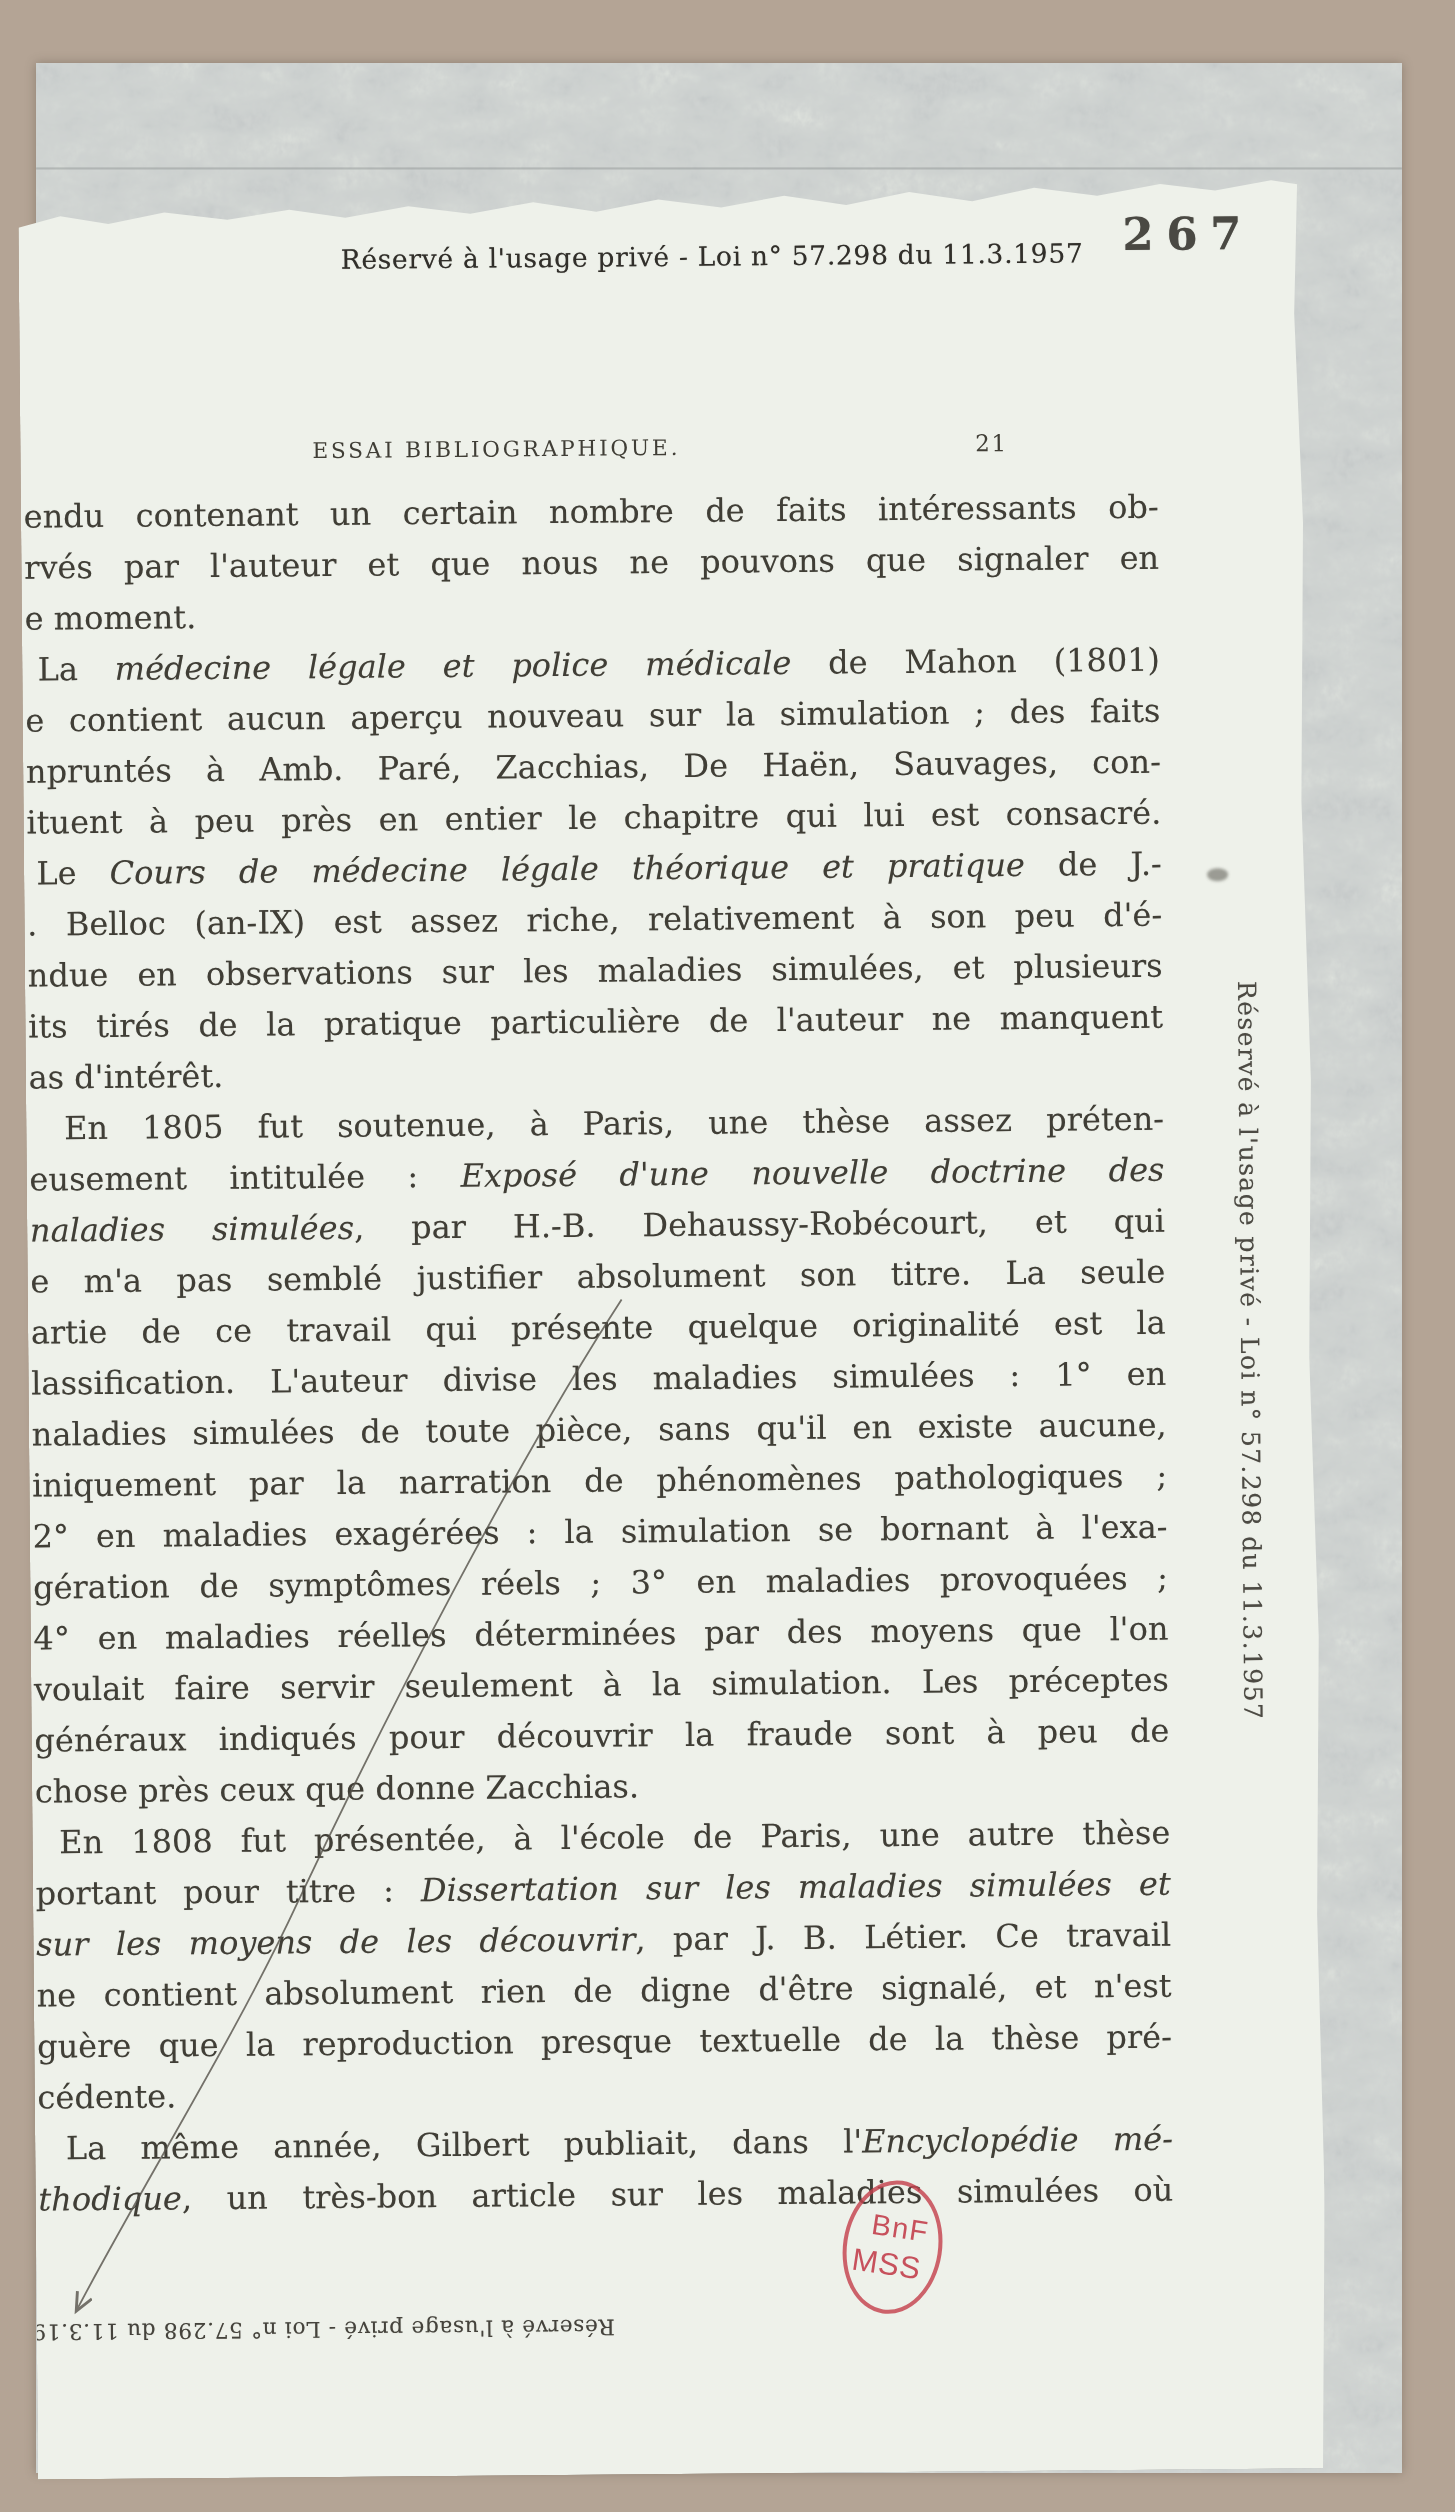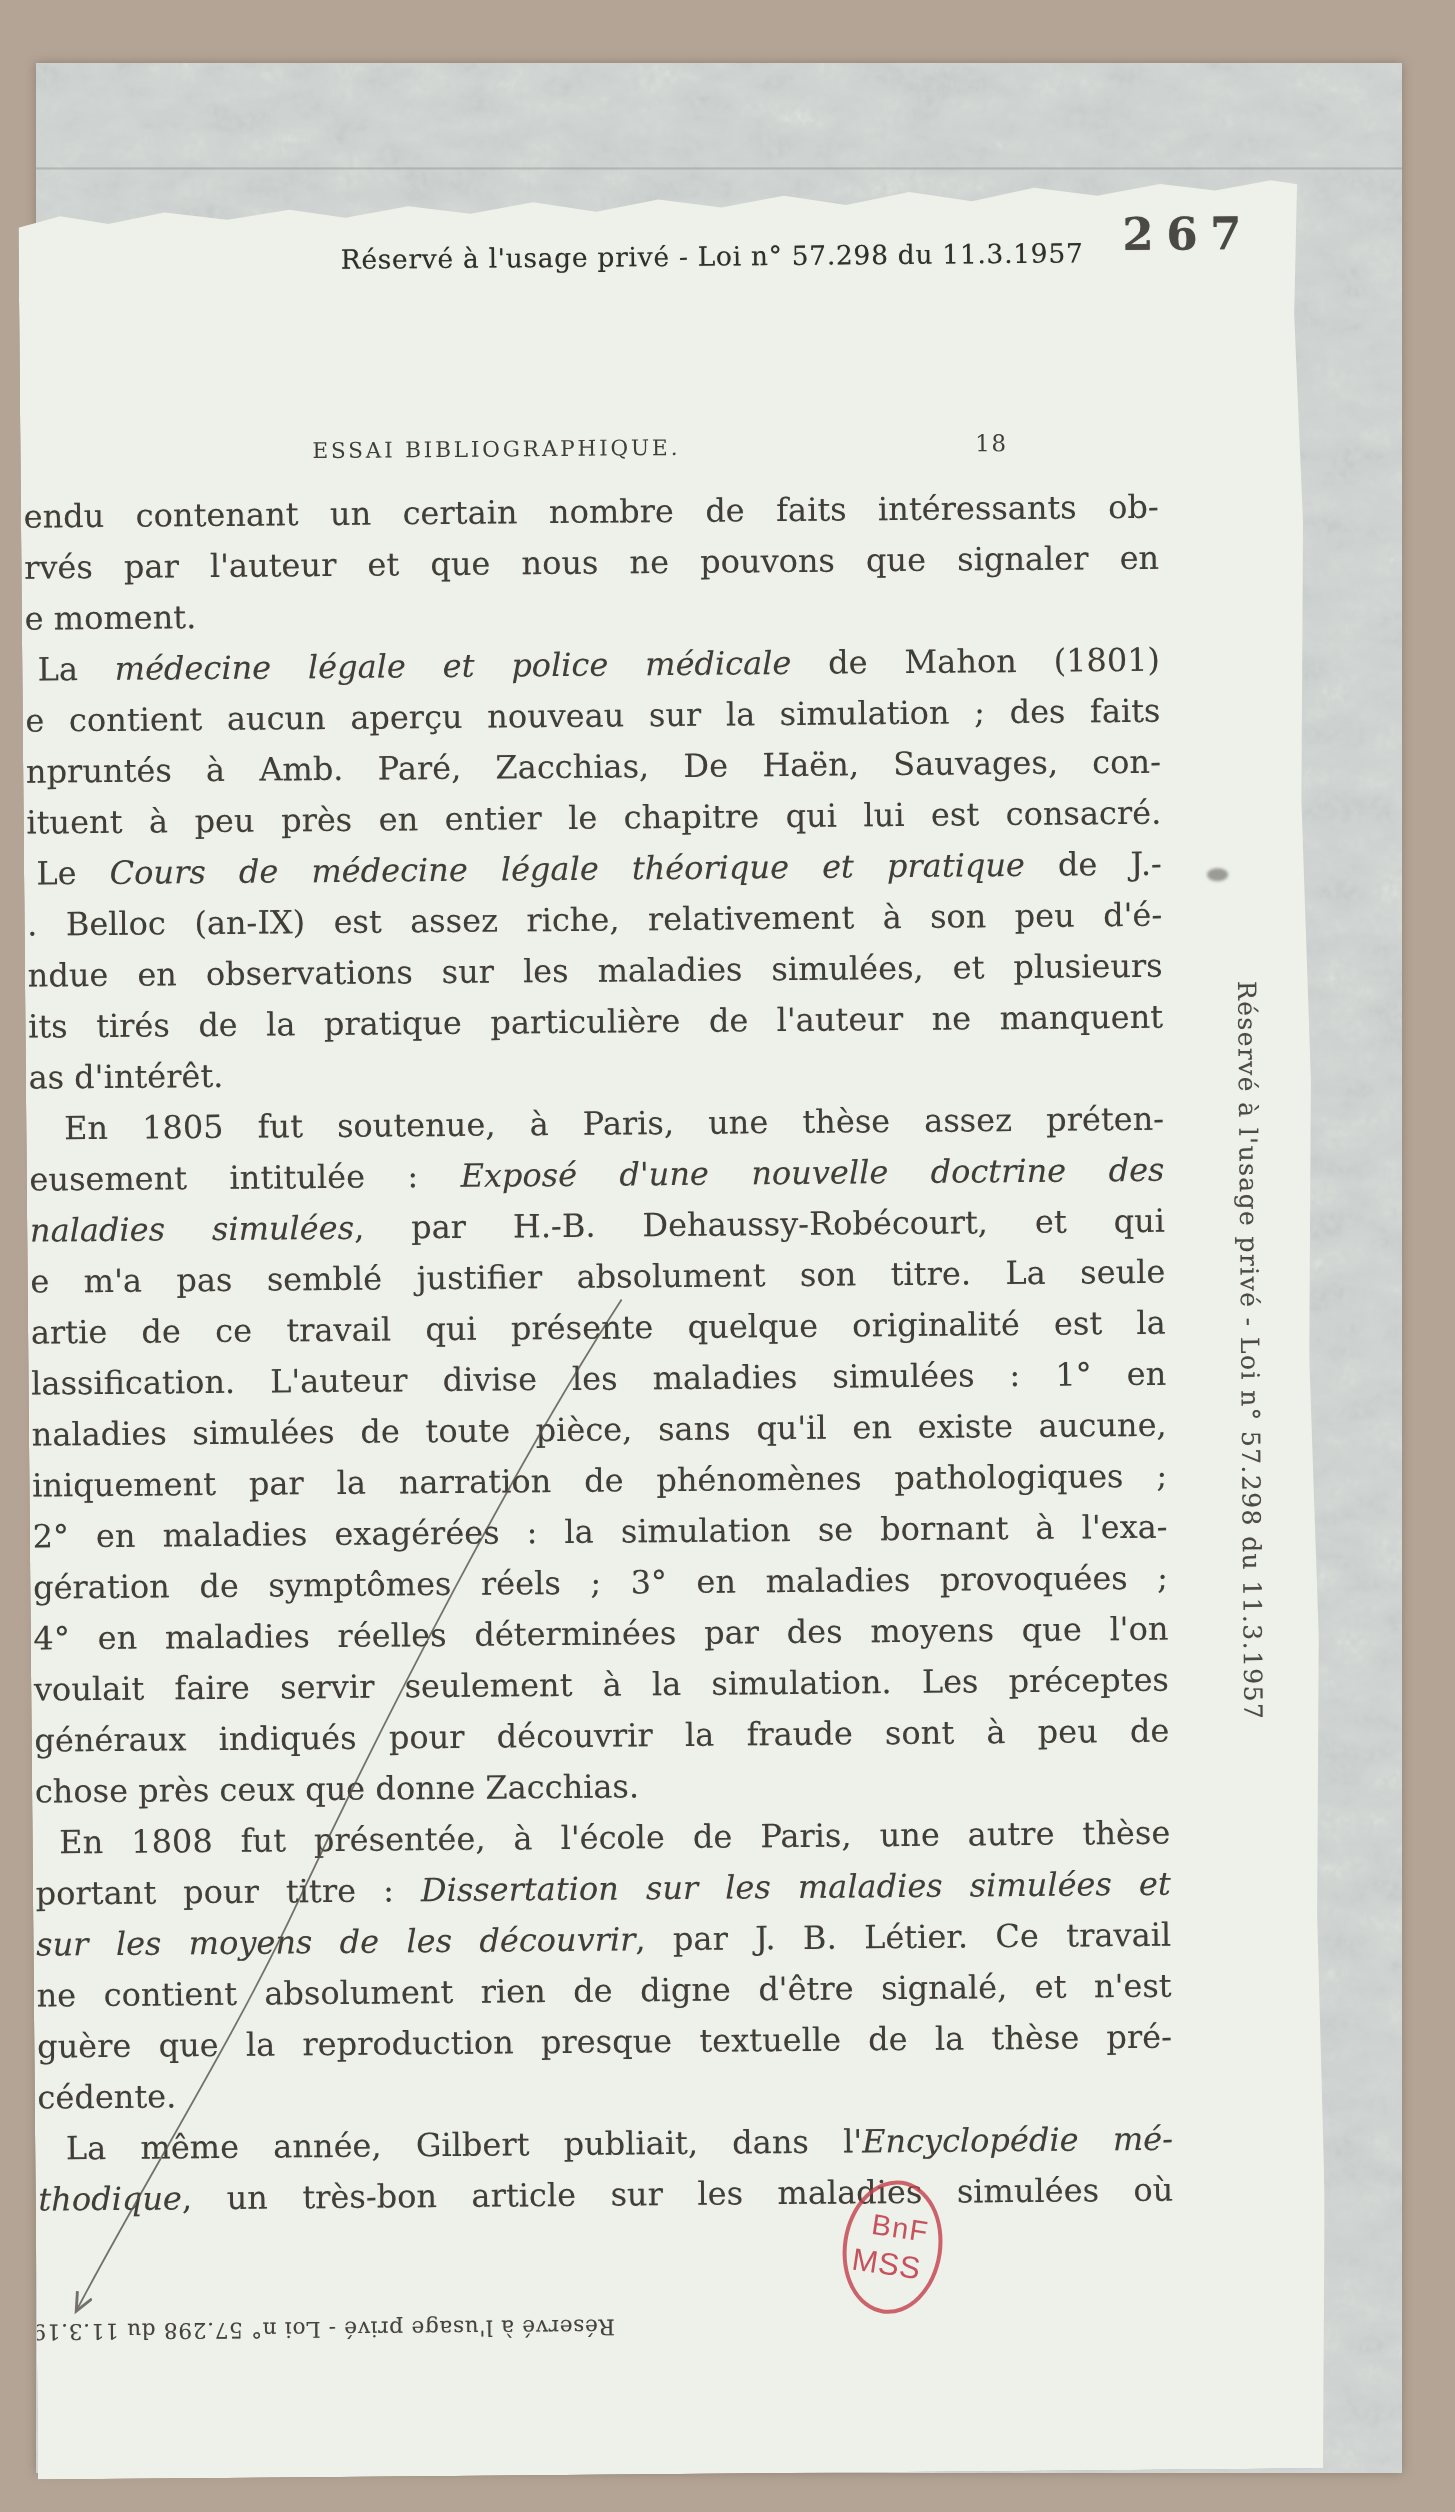--- a/index.html
+++ b/index.html
@@ -93,21 +93,21 @@
   </svg>
 </div>
 
 <div class="page">
 
   <div class="top-stamp">Réservé à l'usage privé - Loi n° 57.298 du 11.3.1957</div>
 
   <div class="folio">267</div>
 
   <div class="runhead">ESSAI BIBLIOGRAPHIQUE.</div>
-  <div class="runpage">18</div>
+  <div class="runpage">21</div>
 
   <div class="body-text" id="body-lines">
       <div class="line"><span>endu contenant un certain nombre de faits intéressants ob-</span></div>
       <div class="line"><span>rvés par l'auteur et que nous ne pouvons que signaler en</span></div>
       <div class="line no-just"><span>e moment.</span></div>
       <div class="line" style="padding-left: 12.5px;"><span>La </span><em>médecine légale et police médicale</em><span> de Mahon (1801)</span></div>
       <div class="line"><span>e contient aucun aperçu nouveau sur la simulation ; des faits</span></div>
       <div class="line"><span>npruntés à Amb. Paré, Zacchias, De Haën, Sauvages, con-</span></div>
       <div class="line"><span>ituent à peu près en entier le chapitre qui lui est consacré.</span></div>
       <div class="line" style="padding-left: 9.7px;"><span>Le </span><em>Cours de médecine légale théorique et pratique</em><span> de J.-</span></div>

